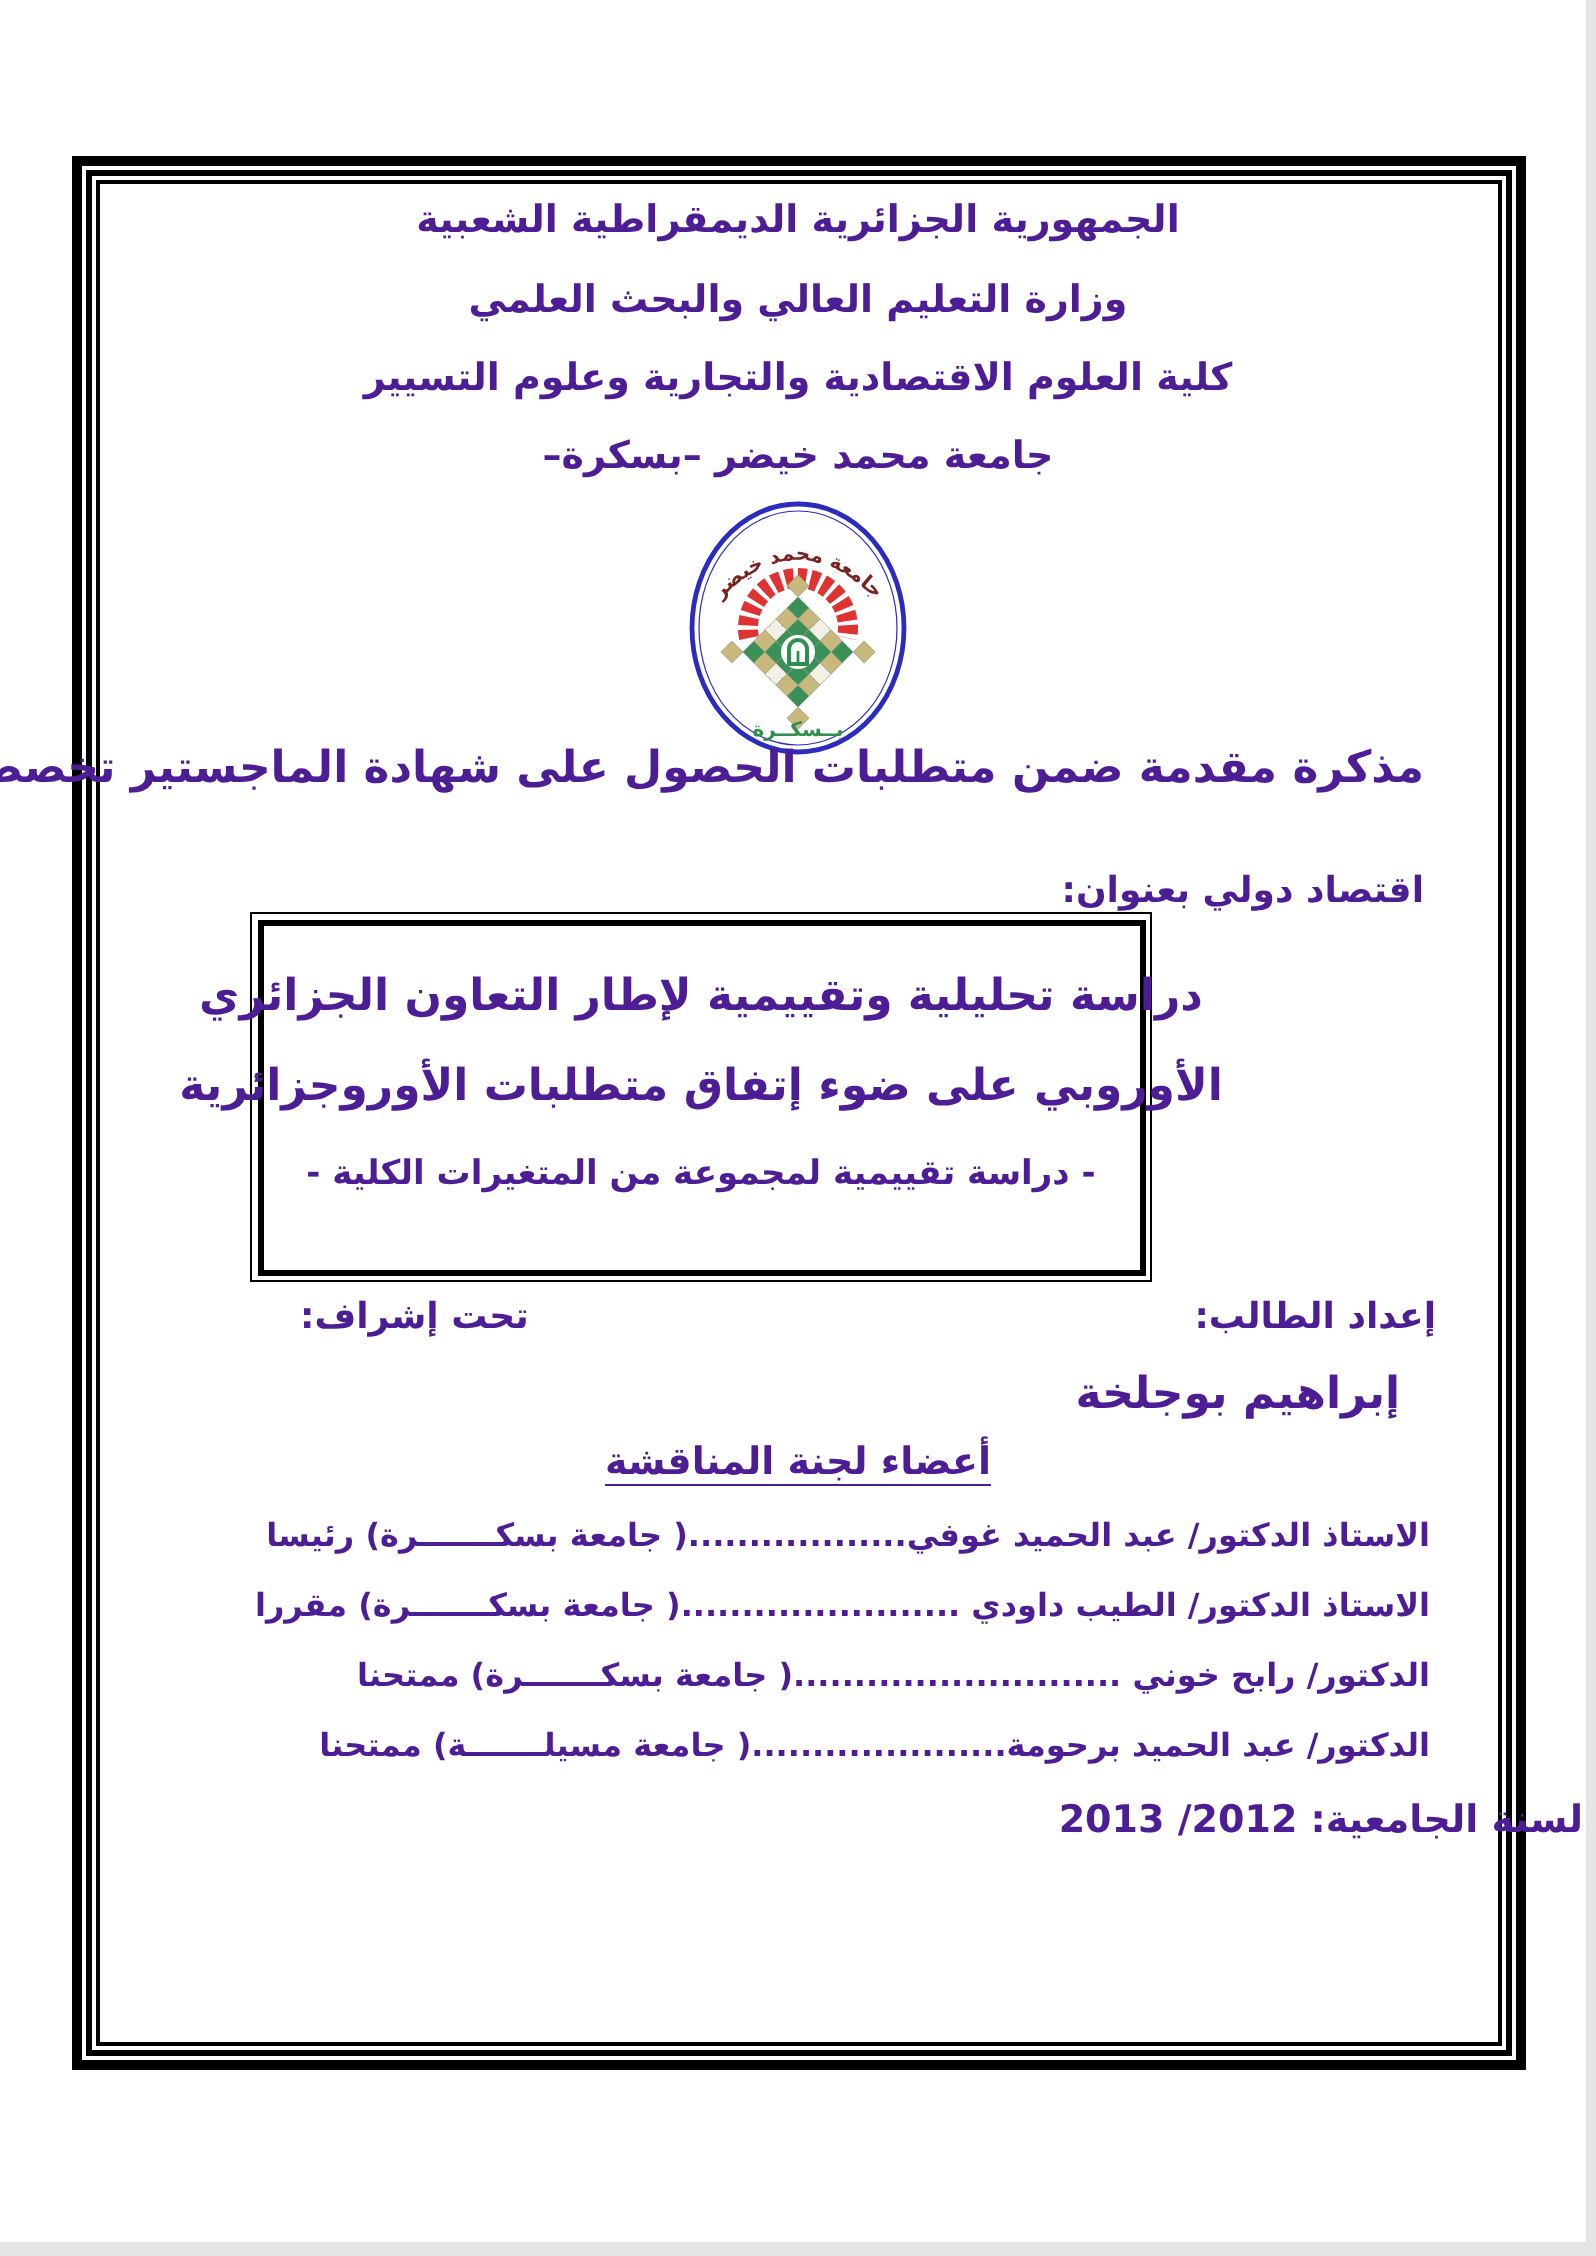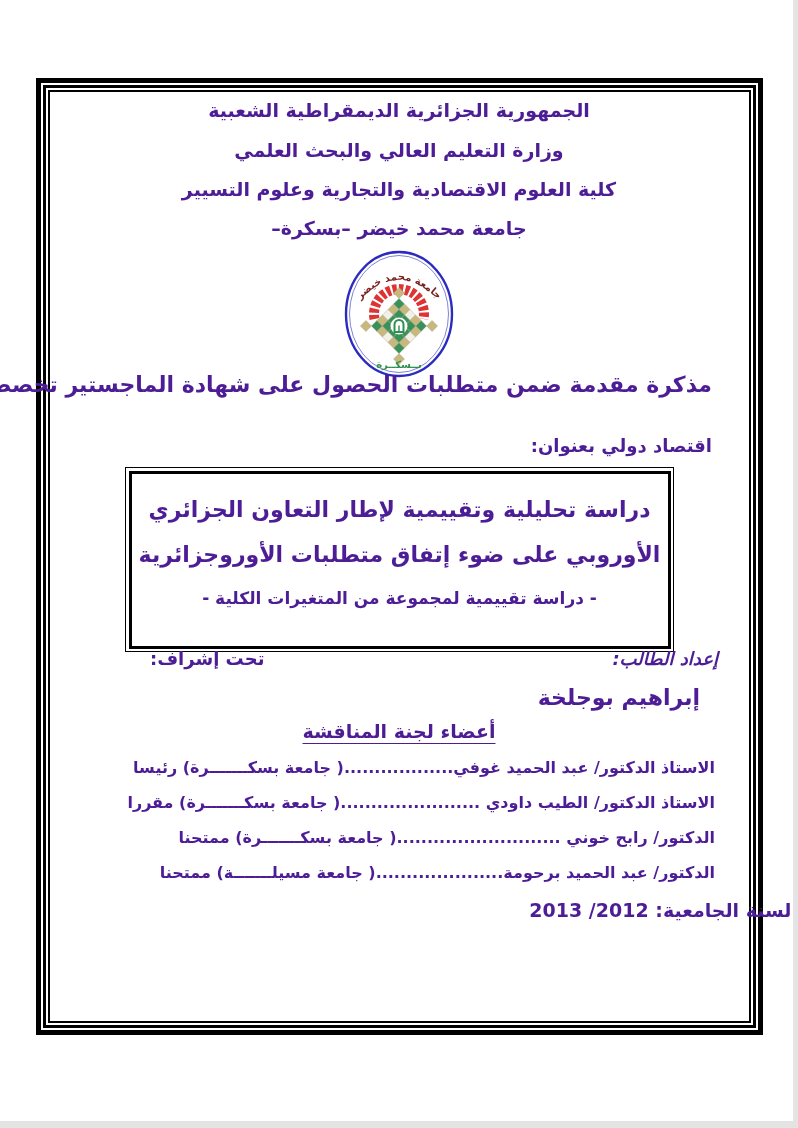--- a/index.html
+++ b/index.html
@@ -23,28 +23,28 @@
   .h2{top:139px;}
   .h3{top:178px;}
   .h4{top:217px;}
   
   .logo{position:absolute;top:249px;left:50%;transform:translateX(-50%);
         width:112px;height:130px;}
   
   .intro1{position:absolute;top:372px;right:86px;font-size:22px;font-weight:bold;white-space:nowrap;}
   .intro2{position:absolute;top:407px;right:86px;font-size:18px;font-weight:bold;white-space:nowrap;margin-top:28px;}
   
-  .tbox{position:absolute;left:125px;top:467px;width:549px;height:185px;
+  .tbox{position:absolute;left:125px;top:456px;width:451px;height:185px;
         border:1.5px solid #000;padding:2.5px;box-sizing:border-box;}
   .tbox-inner{width:100%;height:100%;border:3px solid #000;box-sizing:border-box;
         display:flex;flex-direction:column;align-items:center;padding-top:13px;}
   .title-l{font-size:22px;font-weight:bold;line-height:45px;white-space:nowrap;}
   .title-sub{font-size:17px;font-weight:bold;line-height:30px;margin-top:6px;white-space:nowrap;}
   
-  .prep-label{position:absolute;top:648px;right:80px;font-size:18px;font-weight:bold;white-space:nowrap;font-style:italic;}
+  .prep-label{position:absolute;top:648px;right:80px;font-size:18px;font-weight:bold;white-space:nowrap;}
   .prep-name{position:absolute;top:685px;right:98px;font-size:22px;font-weight:bold;white-space:nowrap;}
   .sup-label{position:absolute;top:648px;left:150px;font-size:18px;font-weight:bold;white-space:nowrap;}
   .sup-name{position:absolute;top:685px;left:95px;font-size:17px;font-weight:bold;white-space:nowrap;}
   
   .cm-heading{position:absolute;top:720px;width:100%;text-align:center;
         font-size:19px;font-weight:bold;text-decoration:underline;text-underline-offset:5px;padding-left:12px;}
   .crow{position:absolute;right:83px;font-size:16px;font-weight:bold;white-space:nowrap;}
   .c0{top:758px;} .c1{top:793px;} .c2{top:828px;} .c3{top:863px;}
   
   .year{position:absolute;top:899px;width:100%;text-align:right;font-size:19px;font-weight:bold;}

